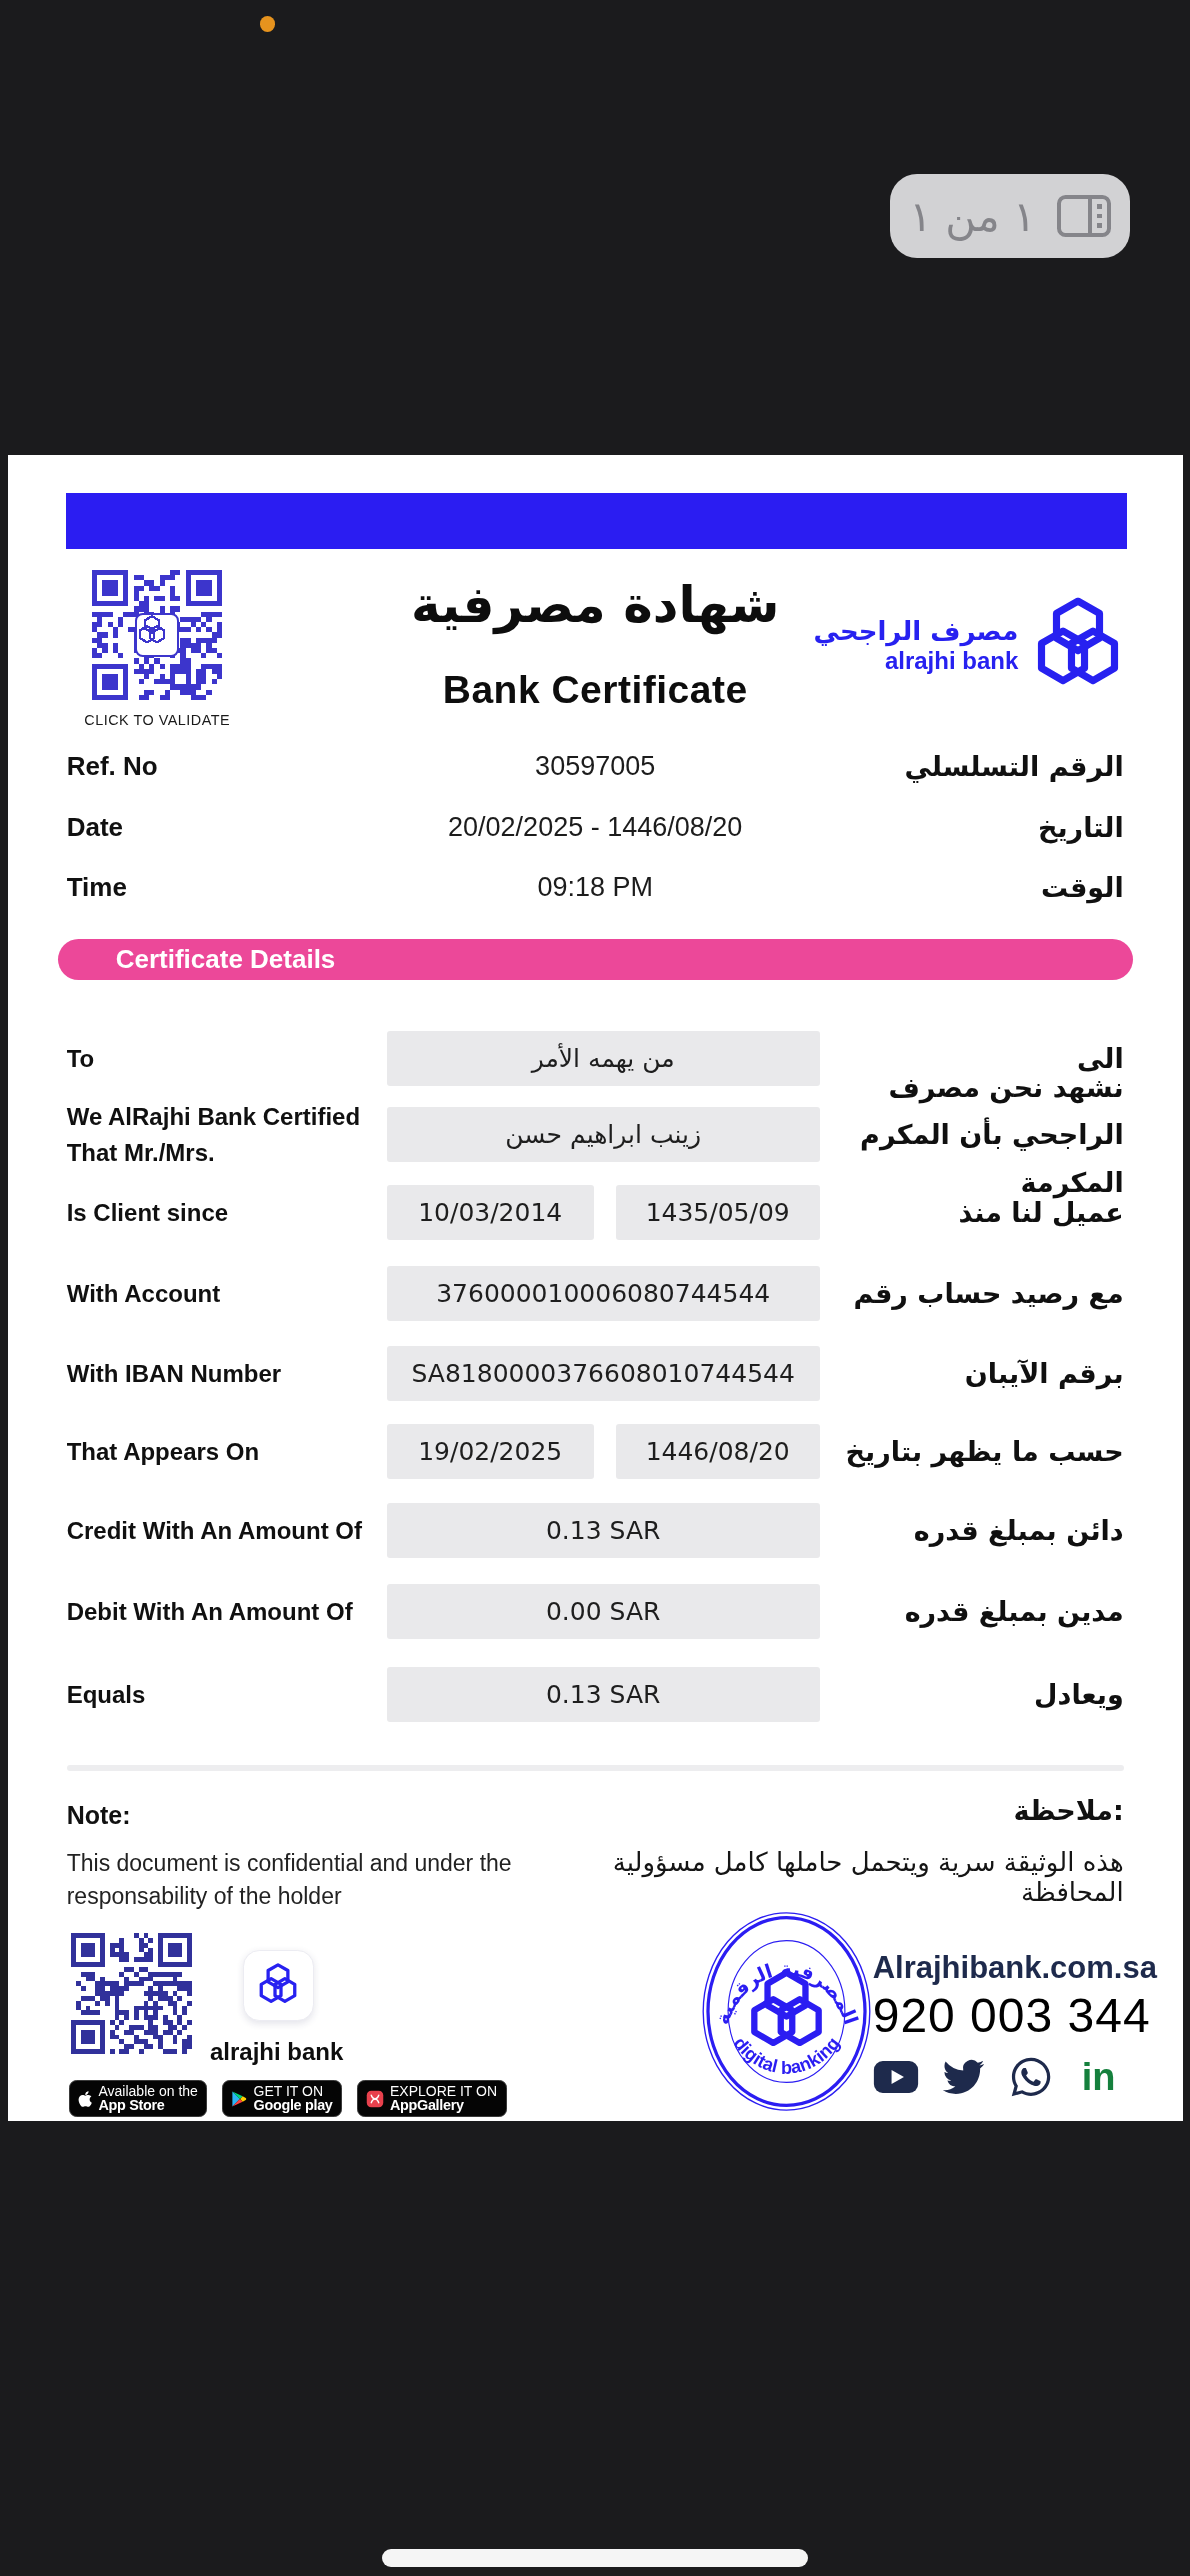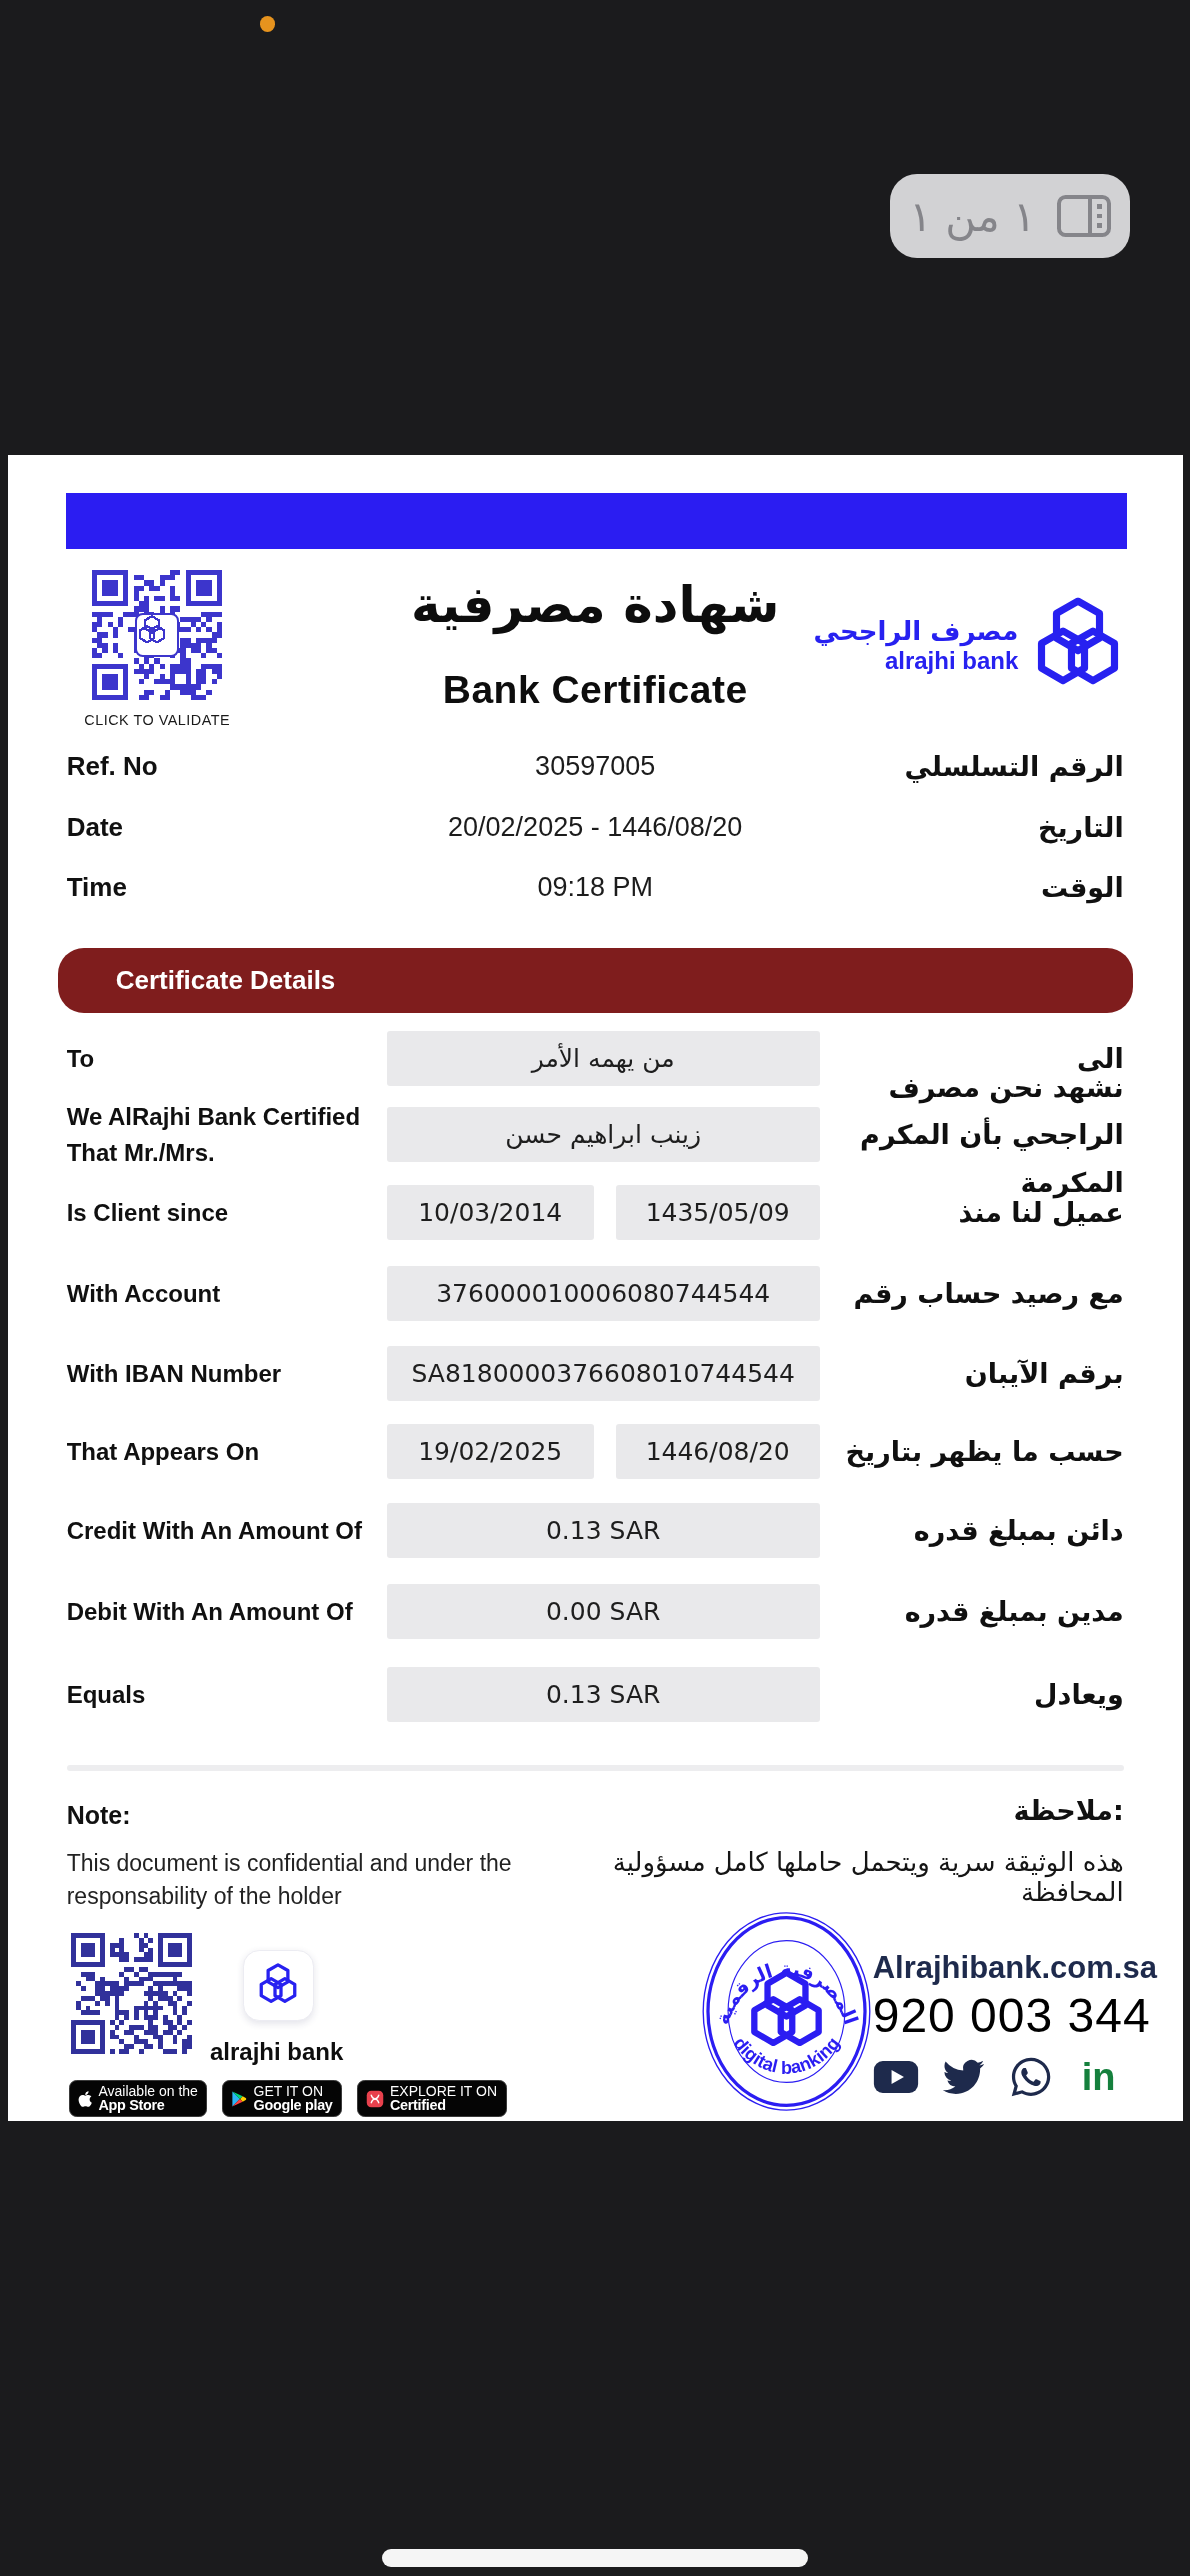--- a/index.html
+++ b/index.html
@@ -29,22 +29,22 @@
   .brand-text{text-align:right;line-height:1.2;}
   .brand-ar{font-size:26px;font-weight:bold;font-family:"DejaVu Sans",sans-serif;}
   .brand-en{font-size:24px;font-weight:bold;}
   .trefoil{color:#2721f0;}
   
   .m-row{position:absolute;left:0;width:100%;height:40px;}
   .m-en{position:absolute;left:59px;top:50%;transform:translateY(-50%);font-weight:bold;font-size:26px;color:#111;}
   .m-val{position:absolute;left:0;right:0;top:50%;transform:translateY(-50%);text-align:center;font-size:27px;color:#1c1c1c;}
   .m-ar{position:absolute;right:59px;top:50%;transform:translateY(-50%);font-weight:bold;font-size:27px;color:#111;font-family:"DejaVu Sans",sans-serif;}
   
-  .section-bar{position:absolute;left:50px;top:484px;width:1075px;height:65px;border-radius:26px;background:#7f1d1d;
-               display:flex;align-items:center;padding-left:58px;box-sizing:border-box;color:#fff;font-weight:bold;font-size:26px;margin-top:9px;}
+  .section-bar{position:absolute;left:50px;top:484px;width:1075px;height:41px;border-radius:26px;background:#ec4899;
+               display:flex;align-items:center;padding-left:58px;box-sizing:border-box;color:#fff;font-weight:bold;font-size:26px;}
   
   .f-row{position:absolute;left:0;width:100%;height:55px;}
   .f-label{position:absolute;left:59px;top:50%;transform:translateY(-50%);font-weight:bold;font-size:24px;color:#101010;width:331px;line-height:1.5;}
   .f-ar{position:absolute;right:59px;top:50%;transform:translateY(-50%);font-weight:bold;font-size:27px;color:#101010;
         text-align:right;line-height:1.75;font-family:"DejaVu Sans",sans-serif;}
   .f-ar.two{width:307px;}
   .pill{position:absolute;top:0;height:55px;background:#e9e9eb;border-radius:3px;display:flex;align-items:center;
         justify-content:center;font-size:25px;color:#1e1e1e;font-family:"DejaVu Sans",sans-serif;}
   .pill.single{left:379px;width:433px;}
   .pill.a{left:379px;width:207px;}
@@ -669,21 +669,21 @@
           </span>
       </div>
       <div class="badge">
         <svg width="18" height="18" viewBox="0 0 24 24">
           <rect x="1" y="1" width="22" height="22" rx="6" fill="#e8414d"></rect>
           <path d="M7 7c1 3.2 3 4.8 5 4.8S16 10.2 17 7" fill="none" stroke="#fff" stroke-width="1.8" stroke-linecap="round"></path>
           <path d="M7 17c1-3.2 3-4.8 5-4.8s4 1.6 5 4.8" fill="none" stroke="#fff" stroke-width="1.8" stroke-linecap="round"></path>
         </svg>
         <span class="bt">
             <span class="t1">EXPLORE IT ON</span>
-            <span class="t2">Certified</span>
+            <span class="t2">AppGallery</span>
           </span>
       </div>
     </div>
 
     <div class="stamp">
       <svg width="173" height="203" viewBox="0 0 180 212">
         <ellipse cx="90" cy="106" rx="87" ry="103" fill="none" stroke="#2b1df2" stroke-width="1.4"></ellipse>
         <ellipse cx="90" cy="106" rx="82" ry="98" fill="none" stroke="#2b1df2" stroke-width="3.4"></ellipse>
         <ellipse cx="90" cy="106" rx="61" ry="74" fill="none" stroke="#2b1df2" stroke-width="1.2"></ellipse>
         <defs>

